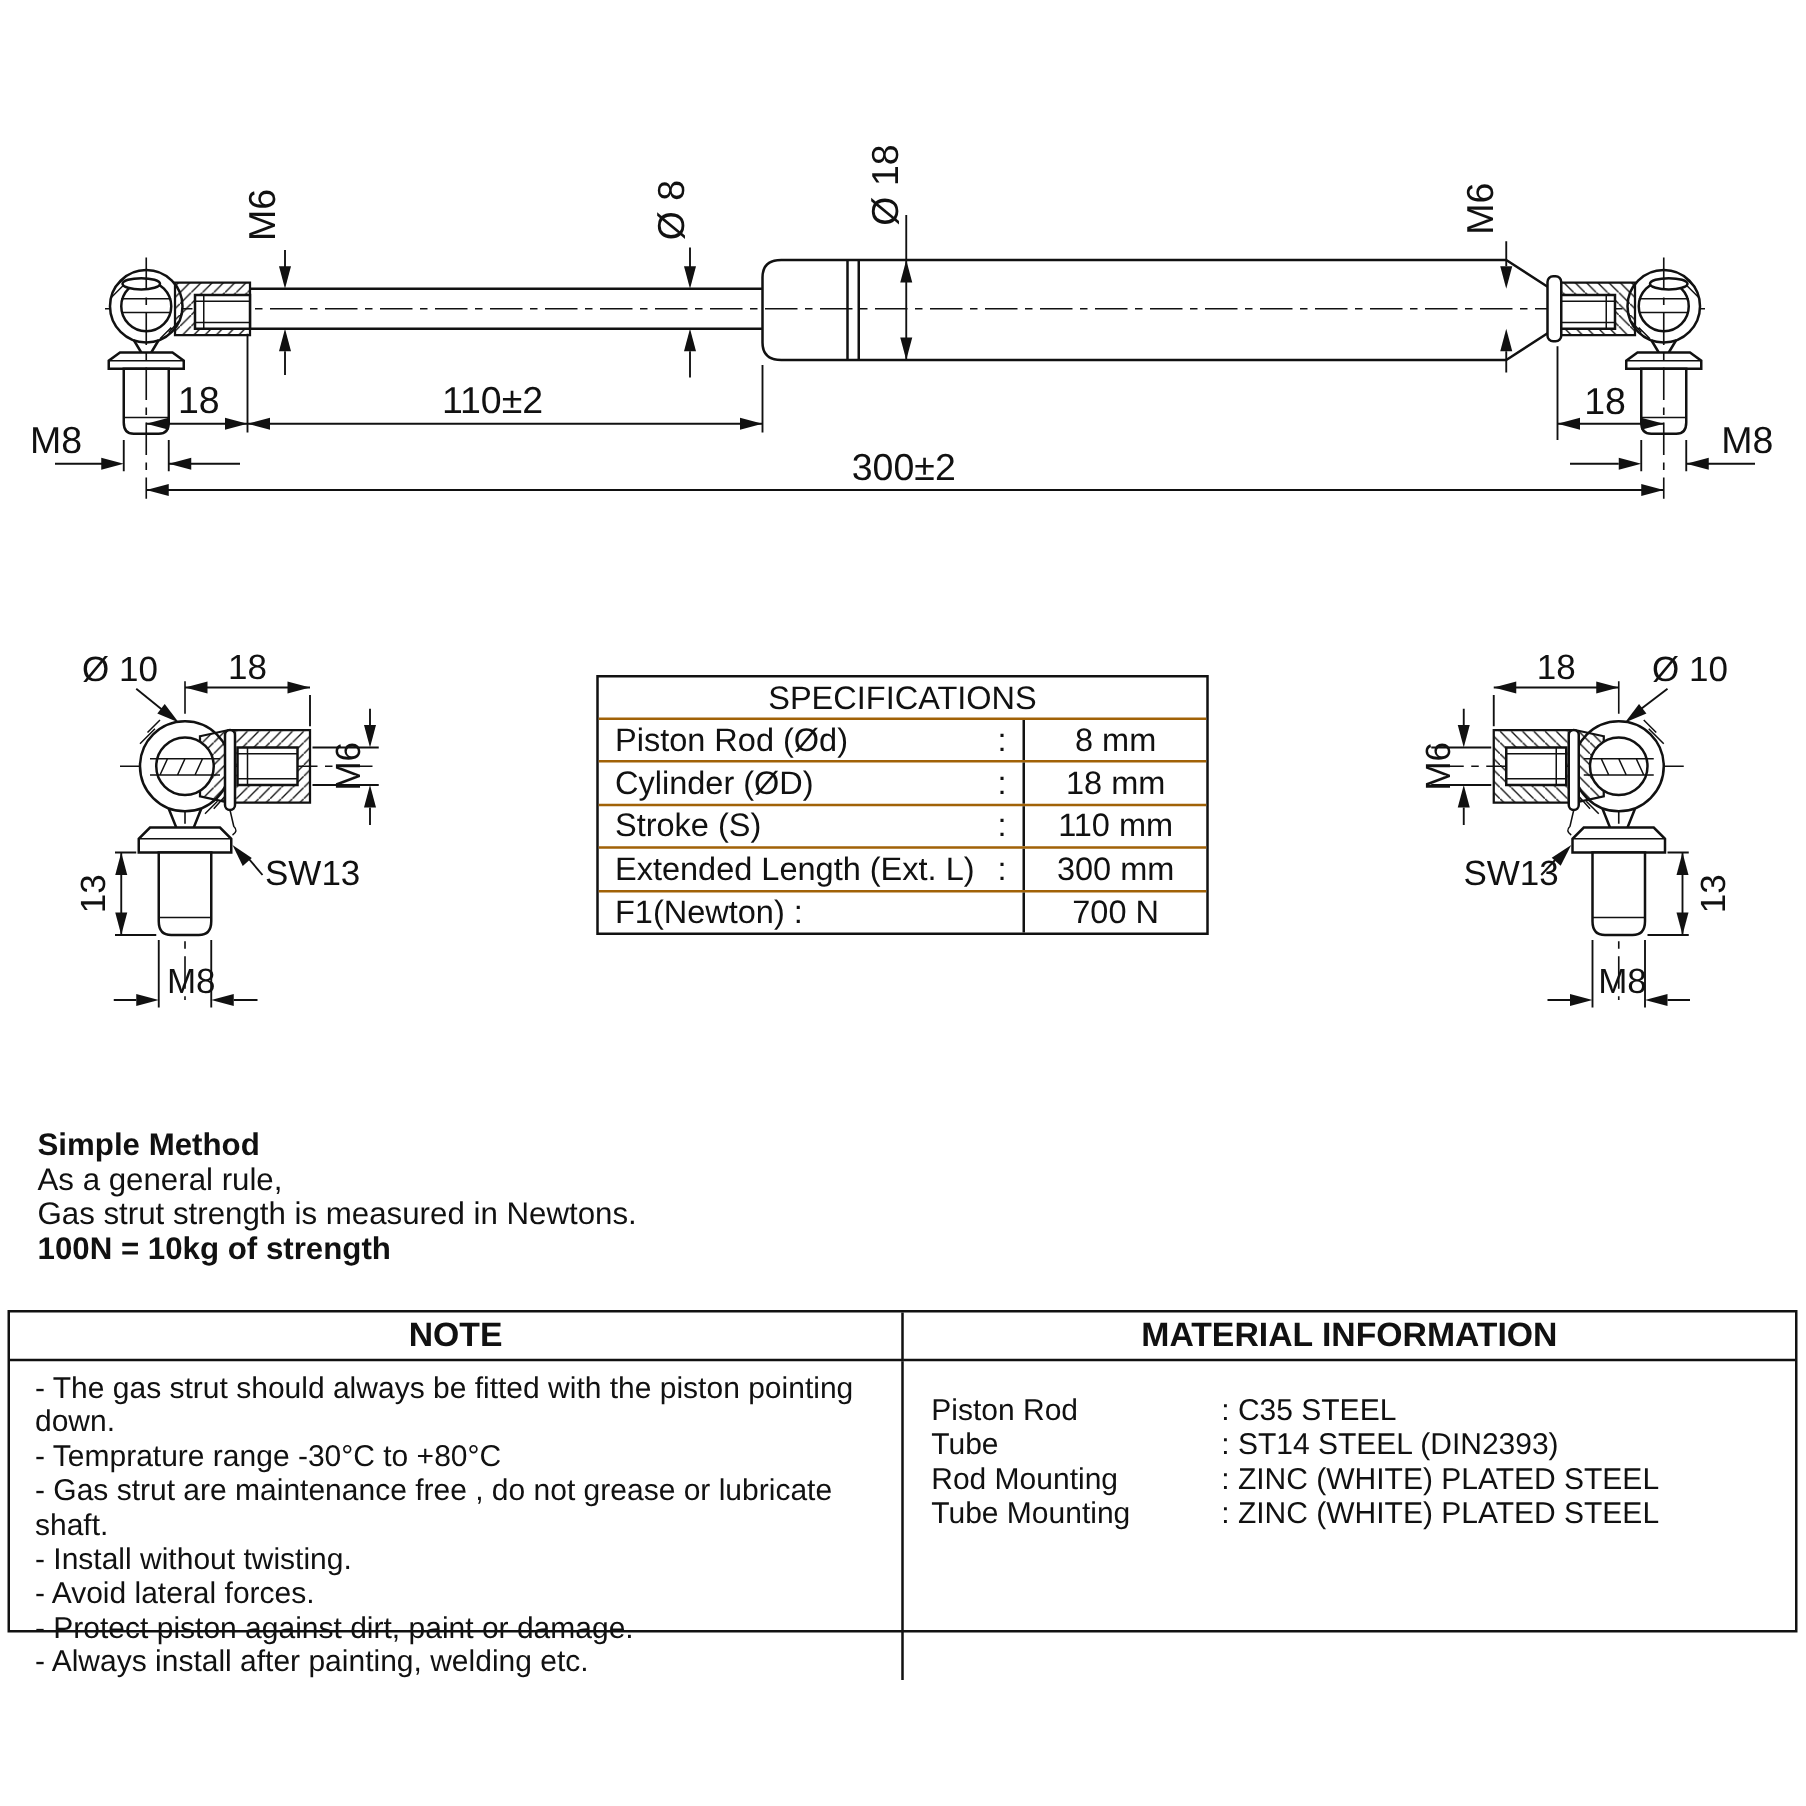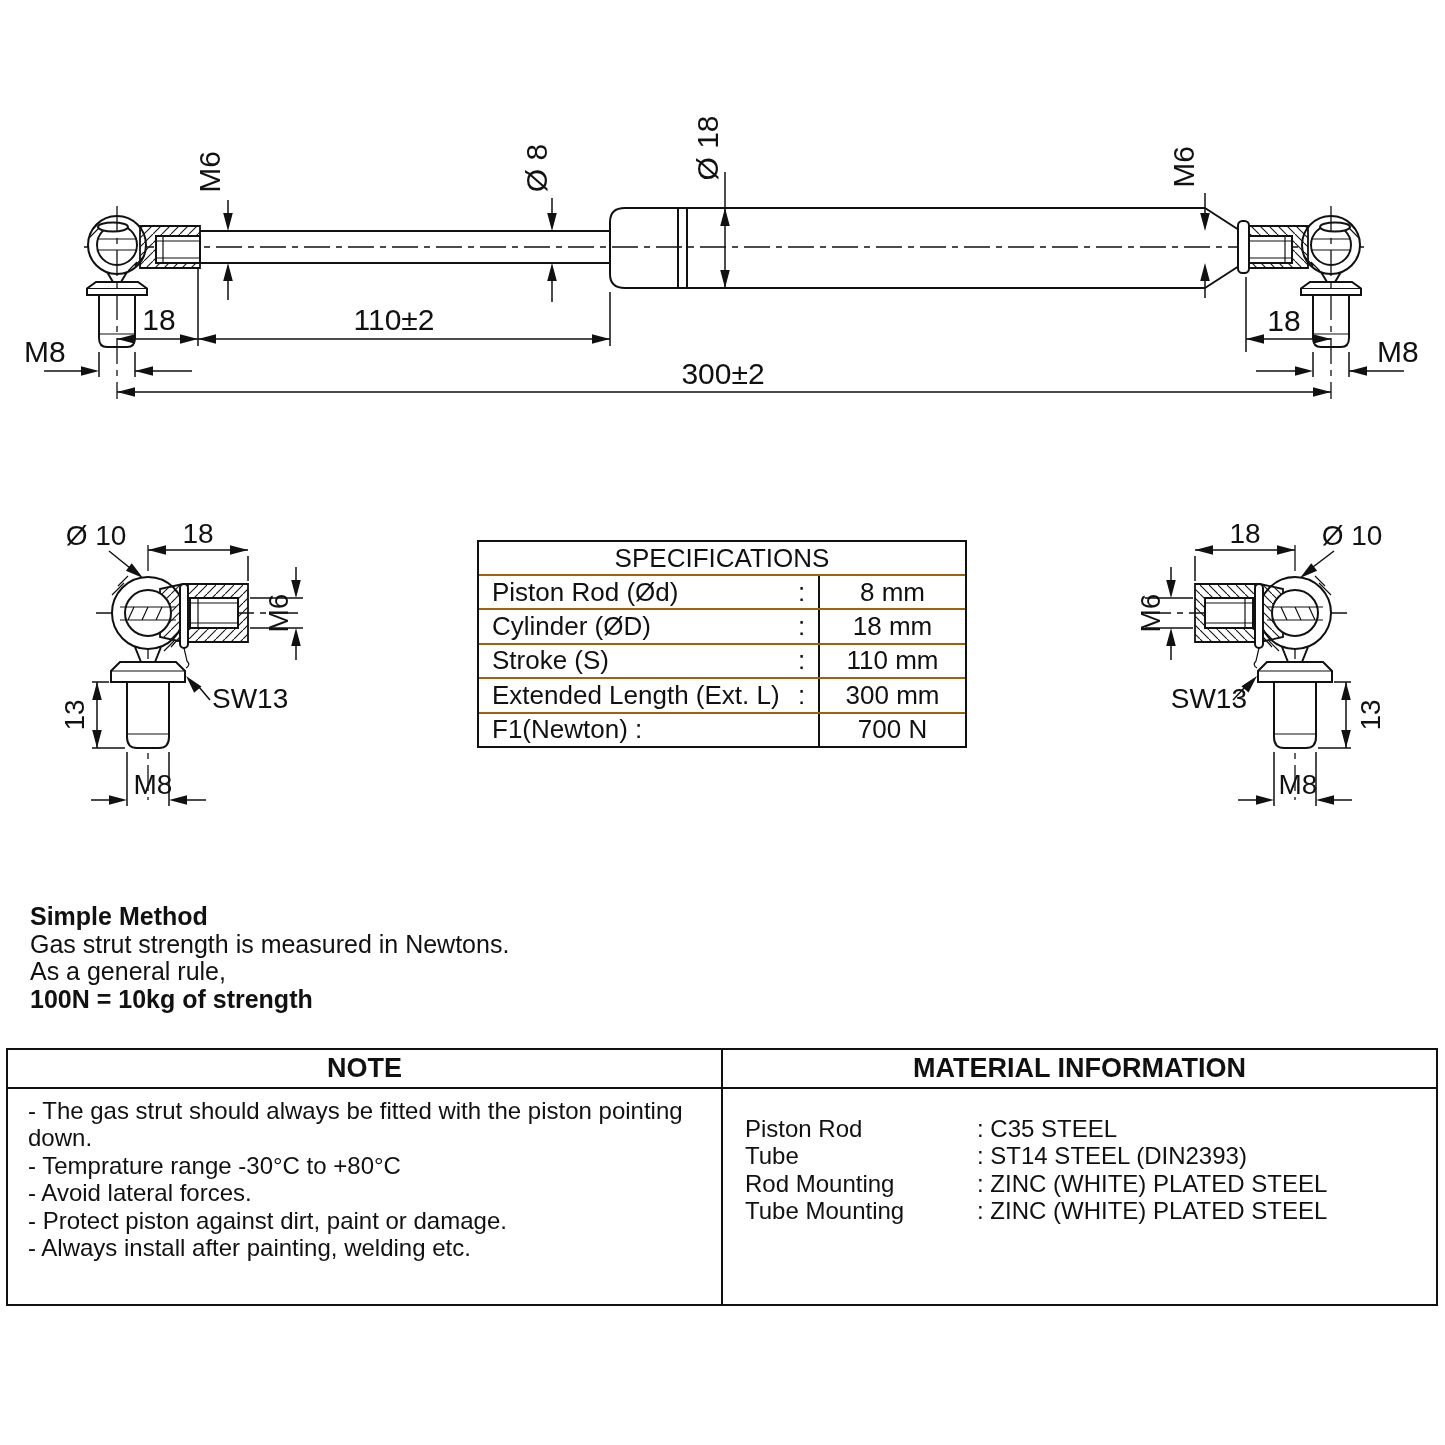--- a/index.html
+++ b/index.html
@@ -248,31 +248,33 @@
       <div class="spec-label">
           <span class="lbl">F1(Newton)  :</span>
           <span class="col"></span>
         </div>
       <div class="spec-value">700 N</div>
     </div>
   </div>
 
   <div class="method">
     <div class="bold">Simple Method</div>
+    <div>As a general rule,</div>
     <div>Gas strut strength is measured in Newtons.</div>
-    <div>As a general rule,</div>
     <div class="bold">100N = 10kg of strength</div>
   </div>
 
   <div class="btable">
     <div class="bhead bleft">NOTE</div>
     <div class="bhead">MATERIAL INFORMATION</div>
     <div class="note-body">
       <div>- The gas strut should always be fitted with the piston pointing down.</div>
       <div>- Temprature range -30°C to +80°C</div>
+      <div>- Gas strut are maintenance free , do not grease or lubricate shaft.</div>
+      <div>- Install without twisting.</div>
       <div>- Avoid lateral forces.</div>
       <div>- Protect piston against dirt, paint or damage.</div>
       <div>- Always install after painting, welding etc.</div>
     </div>
     <div class="mat-body">
       <div class="mat-row">
           <span class="mlbl">Piston Rod</span>
           <span>: C35 STEEL</span>
         </div>
       <div class="mat-row">

